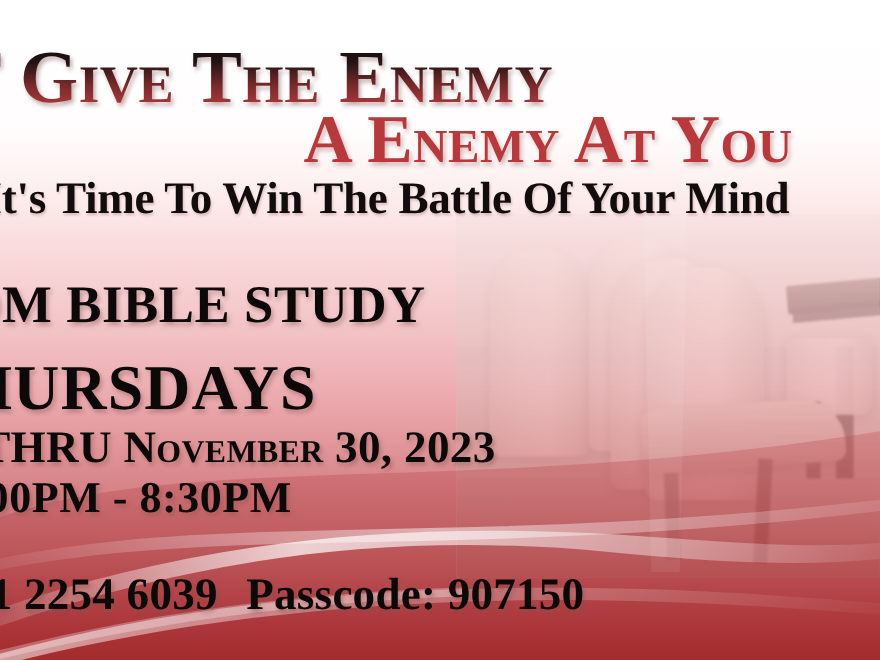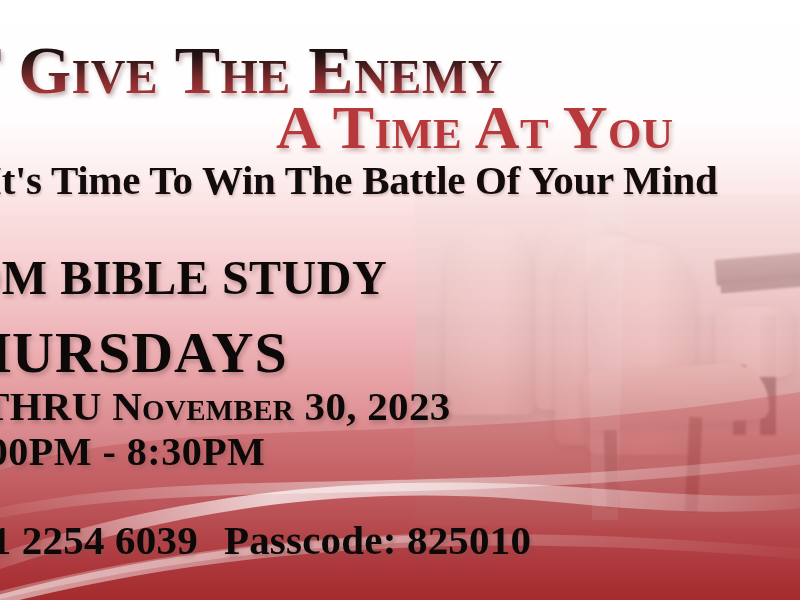--- a/index.html
+++ b/index.html
@@ -298,28 +298,28 @@
     <path d="M-20,596 C120,560 250,540 420,534 L420,542
              C255,549 125,568 -20,604 Z" fill="#ffffff" opacity="0.28"></path>
 
     <path d="M585,196 L625,196 L618,520 L592,520 Z" fill="#ffffff" opacity="0.07"></path>
   </svg>
 
   <div class="text-layer">
 
     <div class="line hl" id="line-headline-1">T Give The Enemy</div>
 
-    <div class="line hl-red" id="line-headline-2">A Time At You</div>
+    <div class="line hl-red" id="line-headline-2">A Enemy At You</div>
 
     <div class="line subtitle">It's Time To Win The Battle Of Your Mind</div>
 
     <div class="line blockline" id="line-study">OM BIBLE STUDY</div>
 
     <div class="line blockline" id="line-day">HURSDAYS</div>
 
     <div class="line blockline" id="line-dates">THRU November 30, 2023</div>
 
     <div class="line blockline" id="line-time">:00PM - 8:30PM</div>
 
-    <div class="line blockline" id="line-meeting"><span>51 2254 6039</span><span class="gap"></span><span>Passcode: 825010</span></div>
+    <div class="line blockline" id="line-meeting"><span>51 2254 6039</span><span class="gap"></span><span>Passcode: 907150</span></div>
 
   </div>
 </div>
 
 </body></html>

